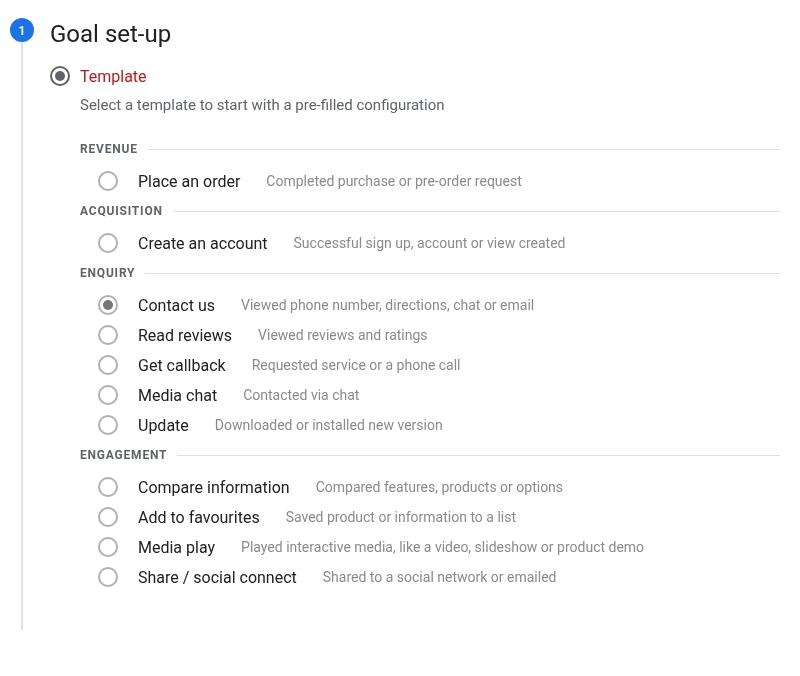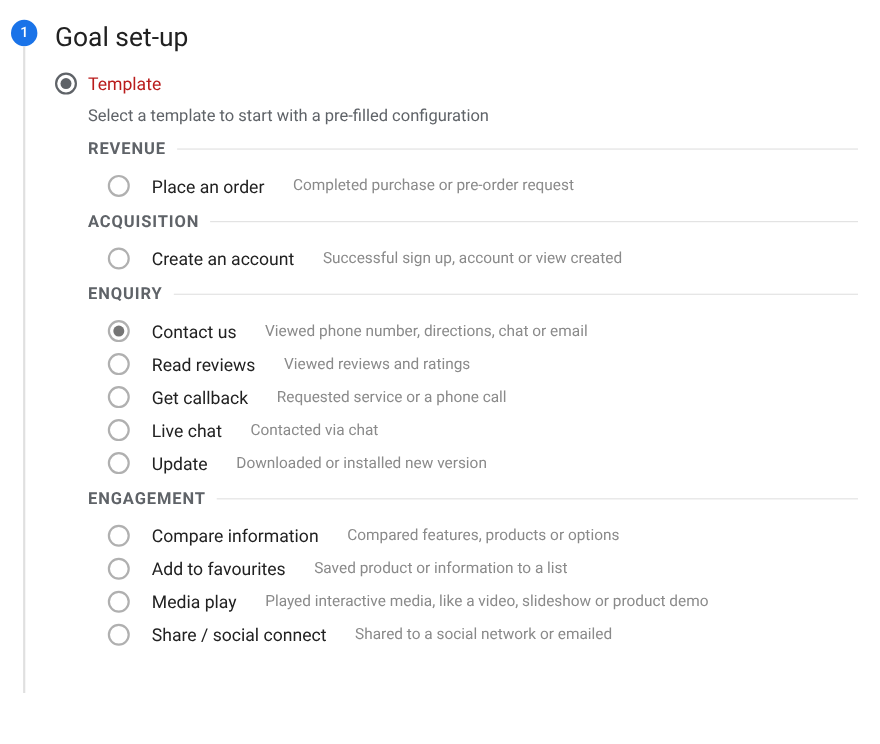--- a/index.html
+++ b/index.html
@@ -53,34 +53,34 @@
     gap: 10px;
     margin-bottom: 10px;
   }
   .top-label {
     font-size: 16px;
     color: #b91c1c;
   }
   .desc {
     font-size: 15px;
     color: #5f6368;
-    margin: 4px 0 12px 30px;
+    margin: 4px 0 28px 30px;
   }
   .category {
     margin-left: 30px;
     margin-bottom: 8px;
   }
   .cat-row {
     display: flex;
     align-items: center;
     gap: 10px;
     margin-bottom: 10px;
   }
   .cat-label {
-    font-size: 15px;
+    font-size: 12px;
     letter-spacing: 0.8px;
     font-weight: 700;
     color: #5f6368;
     white-space: nowrap;
   }
   .cat-divider {
     flex: 1;
     height: 1px;
     background: #e0e0e0;
   }
@@ -177,21 +177,21 @@
             <span class="opt-label">Read reviews</span>
             <span class="opt-desc">Viewed reviews and ratings</span>
           </div>
           <div class="option-row">
             <span class="radio gray"></span>
             <span class="opt-label">Get callback</span>
             <span class="opt-desc">Requested service or a phone call</span>
           </div>
           <div class="option-row">
             <span class="radio gray"></span>
-            <span class="opt-label">Live chat</span>
+            <span class="opt-label">Media chat</span>
             <span class="opt-desc">Contacted via chat</span>
           </div>
           <div class="option-row">
             <span class="radio gray"></span>
             <span class="opt-label">Update</span>
             <span class="opt-desc">Downloaded or installed new version</span>
           </div>
         </div>
         <div class="category">
           <div class="cat-row">

